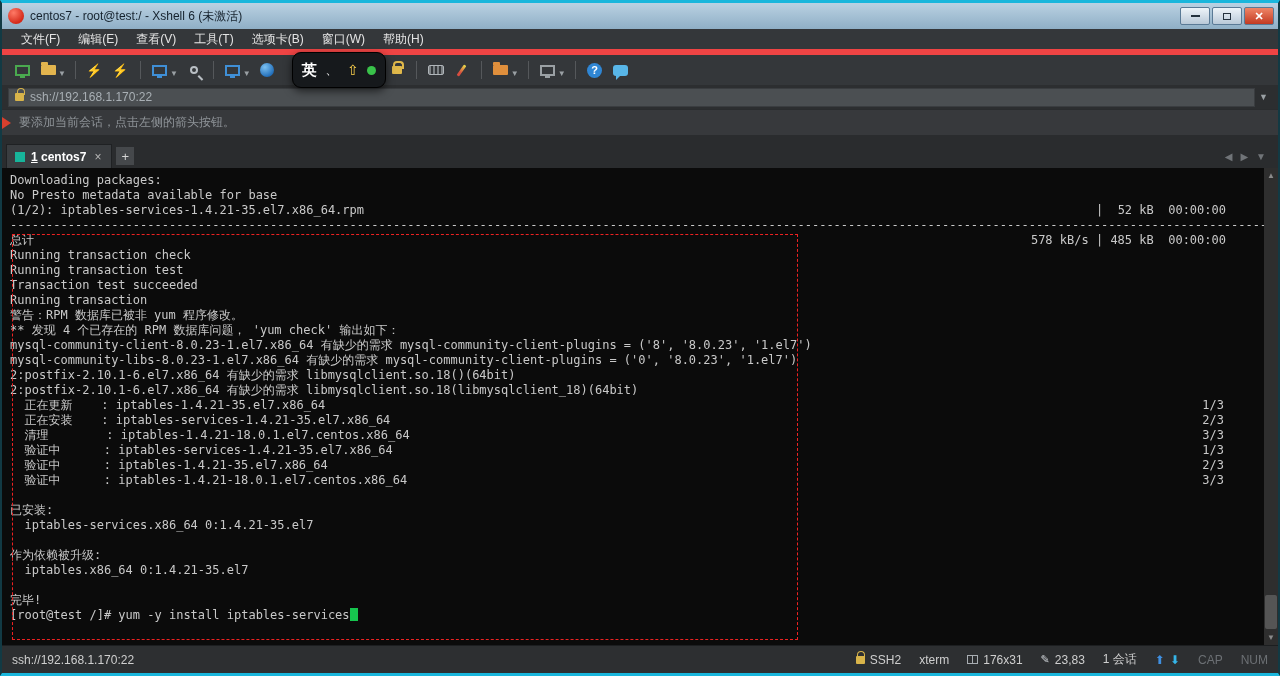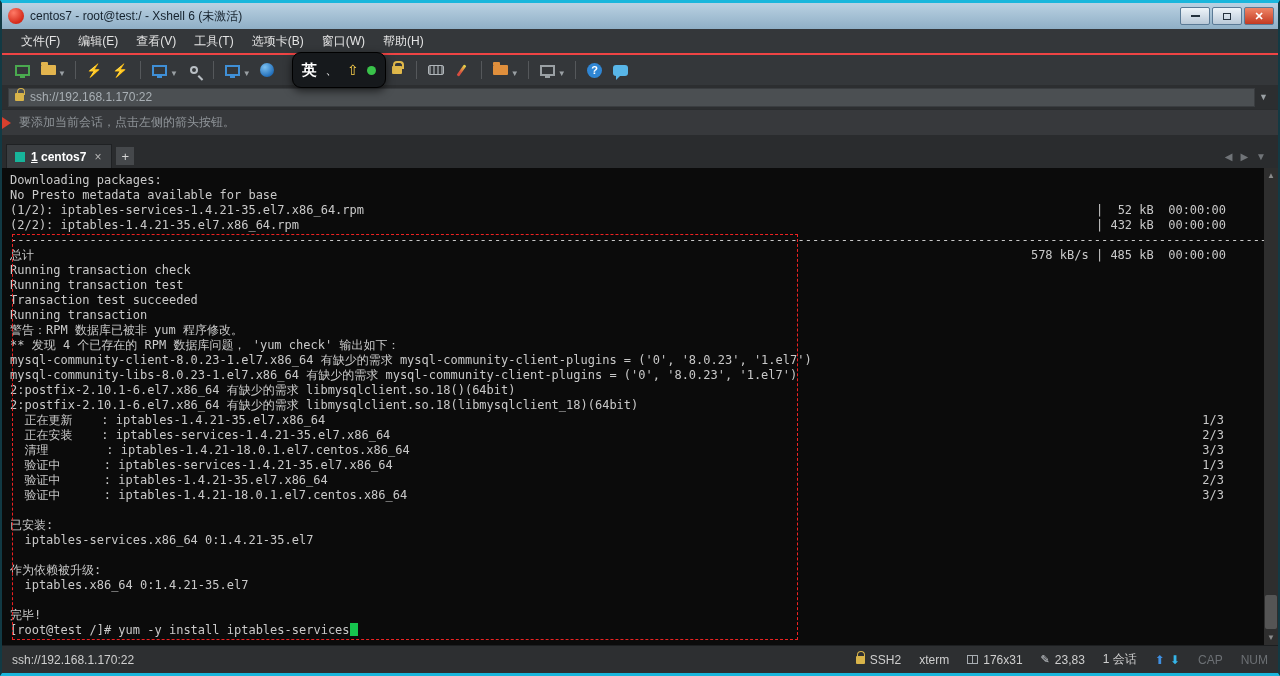--- a/index.html
+++ b/index.html
@@ -21,21 +21,21 @@
   .win-btn { width:30px; height:18px; border:1px solid #5a7a96; border-radius:2px;
              background:linear-gradient(#eef4f9,#b9c9d8); display:flex;
              align-items:center; justify-content:center; cursor:default; }
   .win-btn .bar { width:9px; height:2px; background:#24323e; }
   .win-btn .sq  { width:8px; height:7px; border:1px solid #24323e; background:transparent; }
   .win-btn.close { background:linear-gradient(#ef8566,#c23a22); }
   .win-btn.close span { color:#fff; font-size:11px; line-height:1; font-weight:bold; }
 
   
   #menubar { height:26px; background:#34373a; display:flex; align-items:center;
-             padding-left:10px; flex:none; border-bottom:2px solid #ef4444; }
+             padding-left:10px; flex:none; border-bottom:6px solid #ef4444; }
   .menu-item { color:#e4e4e4; font-size:12px; padding:4px 9px; cursor:default; }
 
   
   #toolbar { height:30px; background:#34373a; display:flex; align-items:center;
              padding-left:8px; flex:none; gap:2px; position:relative; }
   .tb { width:24px; height:24px; display:flex; align-items:center; justify-content:center; }
   .tb-group { display:flex; align-items:center; }
   .tb-sep { width:1px; height:18px; background:#55585b; margin:0 5px; }
   .chev { color:#9aa0a4; font-size:8px; margin:6px 2px 0 -2px; }
 
@@ -285,30 +285,29 @@
       <span>▶</span>
       <span>▼</span>
     </div>
   </div>
 
   <div id="terminal">
     <div id="terminal-lines">
         <div class="tline">Downloading packages:</div>
         <div class="tline">No Presto metadata available for base</div>
         <div class="tline split sized"><span>(1/2): iptables-services-1.4.21-35.el7.x86_64.rpm</span><span>|  52 kB  00:00:00</span></div>
-        <div class="tline split sized"><span>(2/2): iptables-1.4.21-35.el7.x86_64.rpm</span><span>| 432 kB  00:00:00</span></div>
         <div class="tline">----------------------------------------------------------------------------------------------------------------------------------------------------------------------------------------------------------------------------</div>
         <div class="tline split sized"><span>总计</span><span>578 kB/s | 485 kB  00:00:00</span></div>
         <div class="tline">Running transaction check</div>
         <div class="tline">Running transaction test</div>
         <div class="tline">Transaction test succeeded</div>
         <div class="tline">Running transaction</div>
         <div class="tline">警告：RPM 数据库已被非 yum 程序修改。</div>
         <div class="tline">** 发现 4 个已存在的 RPM 数据库问题， 'yum check' 输出如下：</div>
-        <div class="tline">mysql-community-client-8.0.23-1.el7.x86_64 有缺少的需求 mysql-community-client-plugins = ('0', '8.0.23', '1.el7')</div>
+        <div class="tline">mysql-community-client-8.0.23-1.el7.x86_64 有缺少的需求 mysql-community-client-plugins = ('8', '8.0.23', '1.el7')</div>
         <div class="tline">mysql-community-libs-8.0.23-1.el7.x86_64 有缺少的需求 mysql-community-client-plugins = ('0', '8.0.23', '1.el7')</div>
         <div class="tline">2:postfix-2.10.1-6.el7.x86_64 有缺少的需求 libmysqlclient.so.18()(64bit)</div>
         <div class="tline">2:postfix-2.10.1-6.el7.x86_64 有缺少的需求 libmysqlclient.so.18(libmysqlclient_18)(64bit)</div>
         <div class="tline split frac"><span>  正在更新    : iptables-1.4.21-35.el7.x86_64</span><span>1/3</span></div>
         <div class="tline split frac"><span>  正在安装    : iptables-services-1.4.21-35.el7.x86_64</span><span>2/3</span></div>
         <div class="tline split frac"><span>  清理        : iptables-1.4.21-18.0.1.el7.centos.x86_64</span><span>3/3</span></div>
         <div class="tline split frac"><span>  验证中      : iptables-services-1.4.21-35.el7.x86_64</span><span>1/3</span></div>
         <div class="tline split frac"><span>  验证中      : iptables-1.4.21-35.el7.x86_64</span><span>2/3</span></div>
         <div class="tline split frac"><span>  验证中      : iptables-1.4.21-18.0.1.el7.centos.x86_64</span><span>3/3</span></div>
         <div class="tline">&nbsp;</div>

